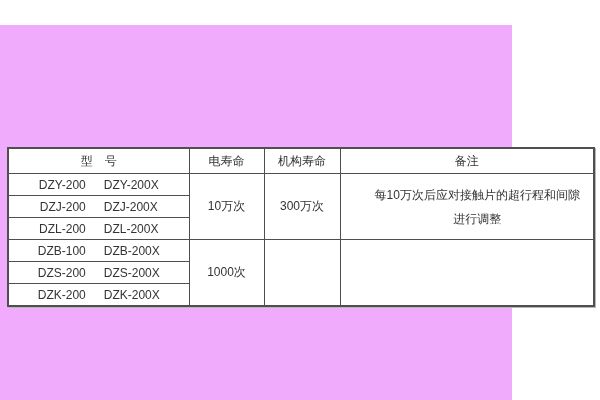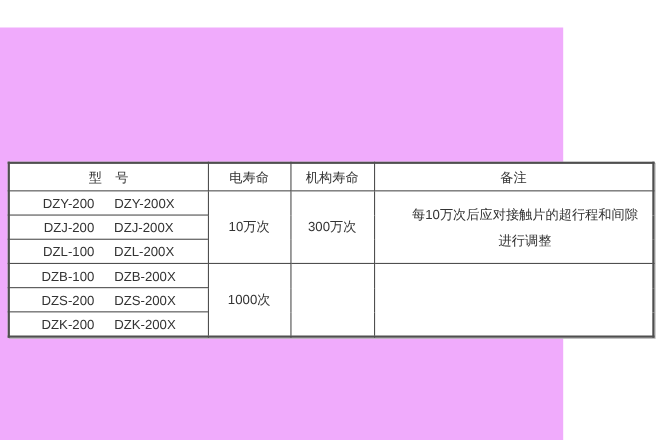--- a/index.html
+++ b/index.html
@@ -111,21 +111,21 @@
           <td>
             <div class="model-pair">
               <span>DZJ-200</span>
               <span>DZJ-200X</span>
             </div>
           </td>
         </tr>
         <tr class="data-row">
           <td>
             <div class="model-pair">
-              <span>DZL-100</span>
+              <span>DZL-200</span>
               <span>DZL-200X</span>
             </div>
           </td>
         </tr>
         <tr class="data-row">
           <td>
             <div class="model-pair">
               <span>DZB-100</span>
               <span>DZB-200X</span>
             </div>

